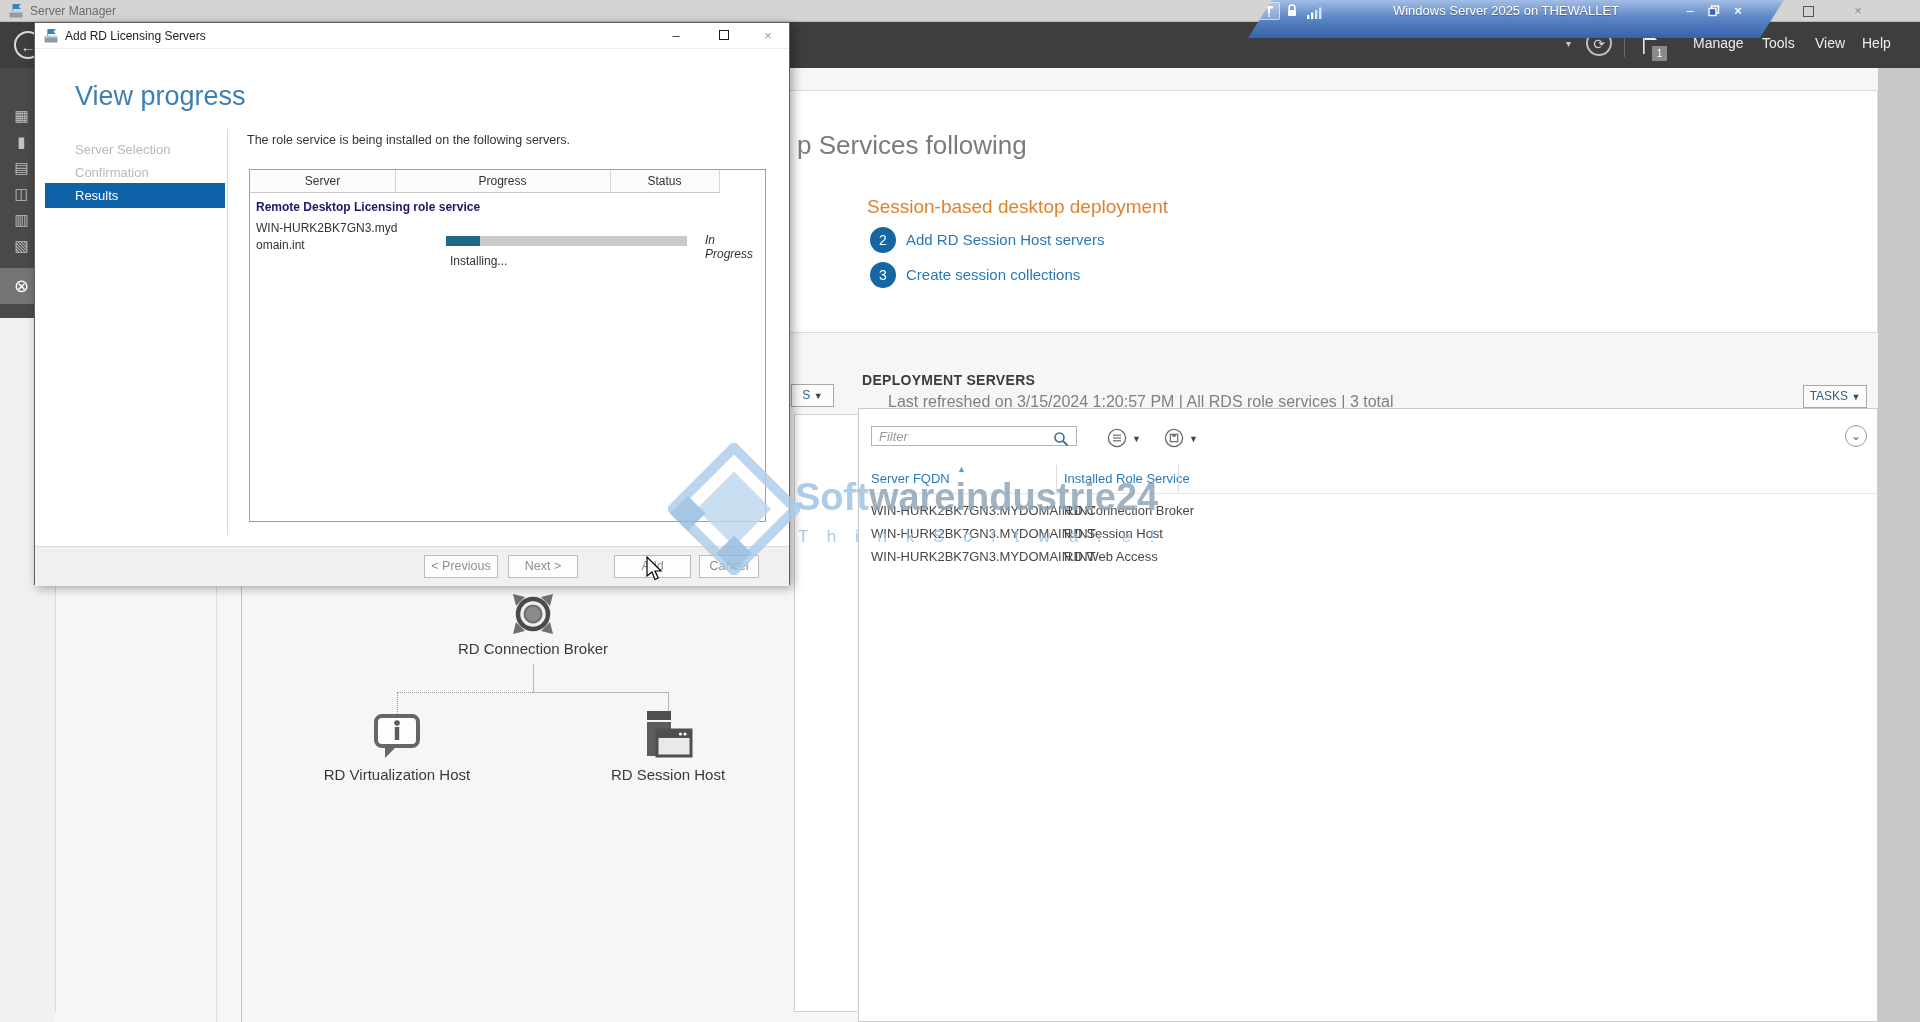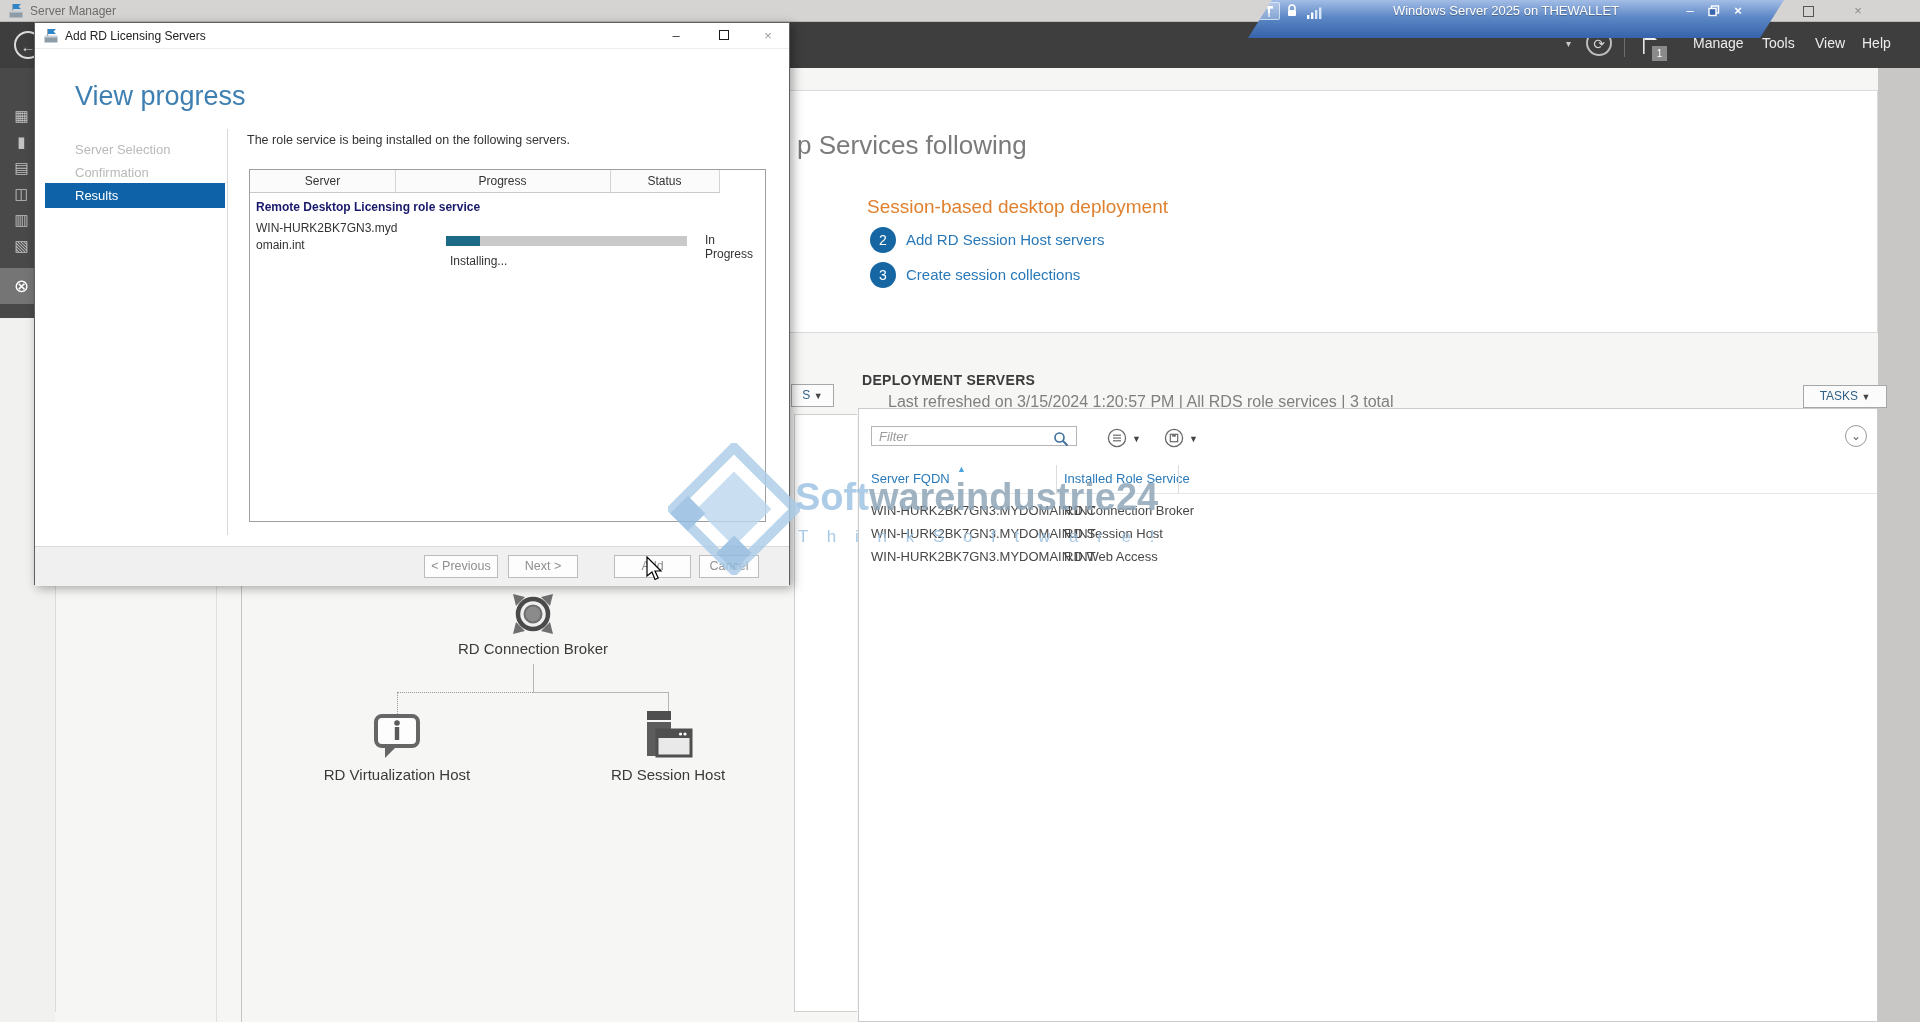--- a/index.html
+++ b/index.html
@@ -37,21 +37,21 @@
   .main-bg{position:absolute;left:43px;top:68px;width:1835px;height:954px;background:#f6f6f5;}
   .right-gutter{position:absolute;left:1878px;top:68px;width:42px;height:954px;background:#c9c7c5;}
   .tile{position:absolute;background:#fff;border:1px solid #dbdbdb;}
   .vline{position:absolute;width:1px;}
   .step-circle{position:absolute;width:26px;height:26px;border-radius:50%;background:#1566A3;color:#fff;font-size:14px;text-align:center;line-height:26px;}
   .step-link{position:absolute;font-size:15px;color:#2878B8;cursor:default;}
   .frag-btn{position:absolute;left:791px;top:384px;width:43px;height:23px;background:#fcfcfc;border:1px solid #a7a7a7;font-size:12px;color:#2e5f86;text-align:center;line-height:21px;}
   
   .ds-title{position:absolute;left:862px;top:372px;font-size:14px;font-weight:bold;color:#3b3b3b;letter-spacing:.3px;}
   .ds-sub{position:absolute;left:888px;top:393px;font-size:16px;color:#7f7f7f;}
-  .tasks-btn{position:absolute;left:1803px;top:385px;width:84px;height:23px;background:#fbfbfb;border:1px solid #a7a7a7;font-size:12px;color:#2e5f86;text-align:center;line-height:21px;}
+  .tasks-btn{position:absolute;left:1803px;top:385px;width:64px;height:23px;background:#fbfbfb;border:1px solid #a7a7a7;font-size:12px;color:#2e5f86;text-align:center;line-height:21px;}
   .ds-panel{position:absolute;left:858px;top:408px;width:1020px;height:614px;background:#fff;border:1px solid #cbcbcb;}
   .filter-input{position:absolute;left:12px;top:17px;width:206px;height:20px;border:1px solid #b5b5b5;padding:2px 26px 2px 7px;font-size:13px;font-style:italic;color:#444;}
   .filter-input::placeholder{color:#9a9a9a;font-style:italic;}
   .tb-icon{position:absolute;top:19px;}
   .caret{font-size:9px;color:#444;}
   .col-hdr{position:absolute;top:62px;font-size:13px;color:#2a7ab9;cursor:default;}
   .ds-cell{position:absolute;font-size:13px;color:#474747;white-space:nowrap;}
   .chev-circle{position:absolute;left:986px;top:16px;width:22px;height:22px;border:1px solid #9a9a9a;border-radius:50%;color:#666;font-size:12px;text-align:center;line-height:20px;}
   
   .diag-label{position:absolute;width:200px;text-align:center;font-size:15px;color:#3a3a3a;}
@@ -72,21 +72,21 @@
   .wiz-sep{position:absolute;left:192px;top:106px;width:1px;height:406px;background:#d9d9d9;}
   .wiz-desc{position:absolute;left:212px;top:110px;font-size:12.5px;color:#333;}
   .wiz-table{position:absolute;left:214px;top:146px;width:517px;height:353px;border:1px solid #9f9f9f;background:#fff;}
   .wt-hdr{position:absolute;top:0;height:23px;background:#fbfbfb;border-bottom:1px solid #c9c9c9;font-size:12px;color:#333;text-align:center;line-height:23px;}
   .wt-colsep{position:absolute;top:0;height:23px;width:1px;background:#d5d5d5;}
   .wt-group{position:absolute;left:6px;top:30px;font-size:12px;font-weight:bold;color:#19196B;}
   .wt-server{position:absolute;left:6px;top:50px;width:142px;font-size:12px;color:#333;line-height:1.45;word-break:break-all;}
   .progress-track{position:absolute;left:196px;top:66px;width:241px;height:10px;background:#c9c9c9;}
   .progress-fill{height:100%;background:#1D6A86;width:14%;}
   .wt-installing{position:absolute;left:200px;top:84px;font-size:12px;color:#333;}
-  .wt-status{position:absolute;left:455px;top:63px;font-size:12px;color:#333;}
+  .wt-status{position:absolute;left:455px;top:63px;font-size:12px;color:#333;font-style:italic;}
   .wiz-footer{position:absolute;left:0;top:523px;width:100%;height:40px;background:#f0f0f0;border-top:1px solid #dadada;}
   .wiz-button{position:absolute;top:8px;height:23px;background:#fdfdfd;border:1px solid #bcbcbc;color:#8f8f8f;font-size:12.5px;text-align:center;line-height:21px;}
   
   .watermark{position:absolute;left:0;top:0;width:1920px;height:1022px;z-index:70;pointer-events:none;}
   .wm-brand{position:absolute;left:795px;top:476px;font-size:38px;font-weight:bold;opacity:.85;white-space:nowrap;}
   .wm-brand .a{color:#9EC4E4;} .wm-brand .b{color:#8FA6B8;}
   .wm-tag{position:absolute;left:798px;top:527px;font-size:17px;color:#9EC4E4;letter-spacing:7px;opacity:.9;white-space:nowrap;}
   .cursor{position:absolute;left:645px;top:556px;z-index:80;pointer-events:none;}
 </style>
 </head>

